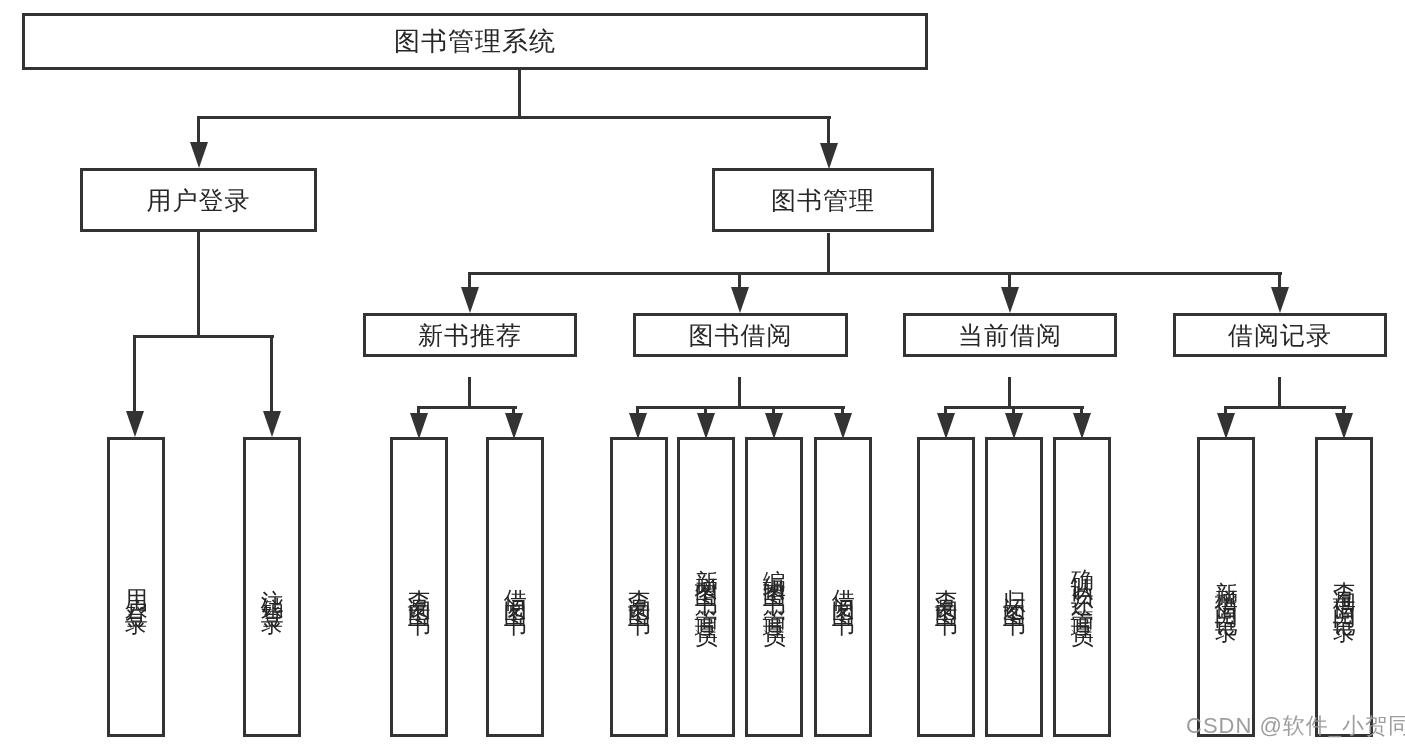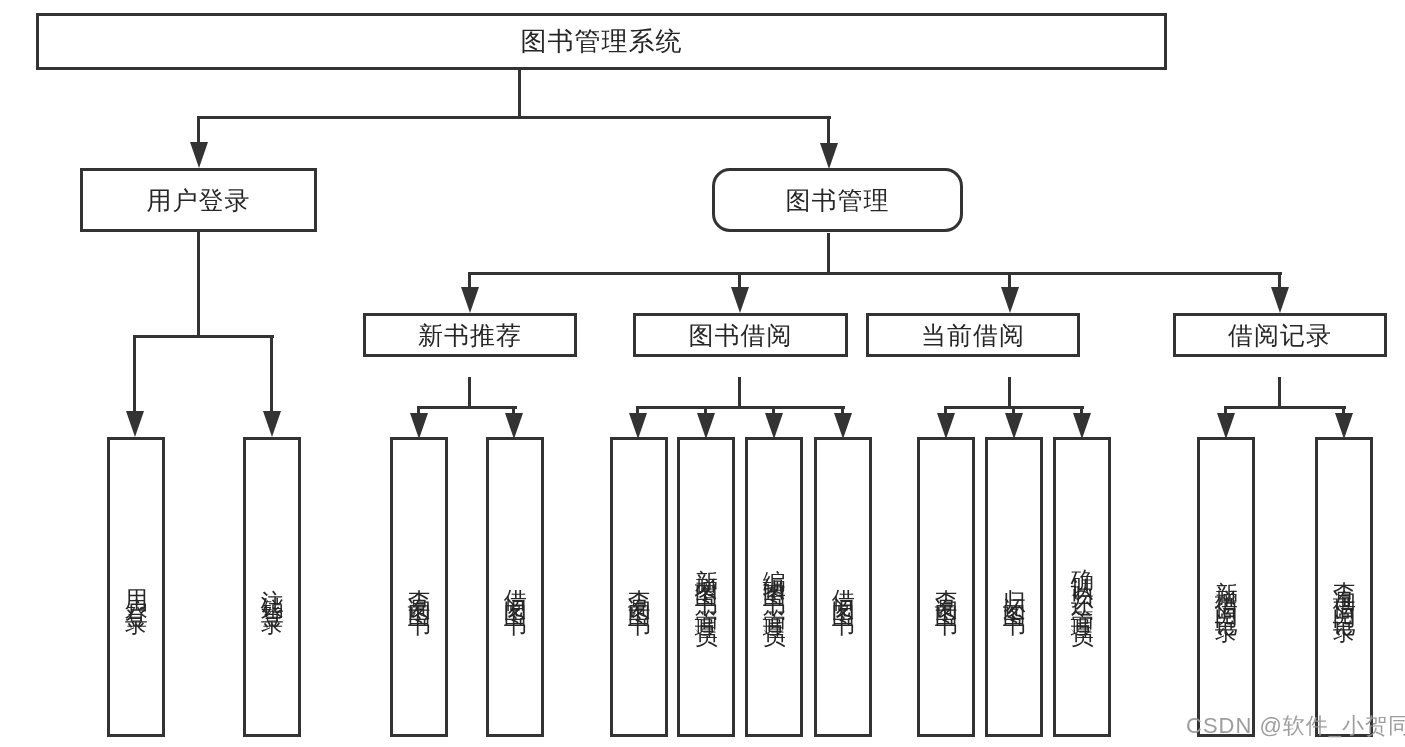--- a/index.html
+++ b/index.html
@@ -5,21 +5,21 @@
   html,body{margin:0;padding:0;background:#ffffff;}
   .stage{
     position:relative;width:1405px;height:747px;background:#ffffff;overflow:hidden;
     font-family:"Liberation Sans",sans-serif;color:#262626;
   }
   .box{
     position:absolute;box-sizing:border-box;border:3px solid #333333;background:#ffffff;
     display:flex;align-items:center;justify-content:center;z-index:2;
   }
   .hlabel{font-size:25px;letter-spacing:1px;white-space:nowrap;}
-  .root{left:36px;top:13px;width:1131px;height:57px;}
+  .root{left:22px;top:13px;width:906px;height:57px;}
   .root .hlabel{font-size:26px;}
   .lvl2{height:64px;top:168px;}
   .lvl3{top:313px;height:44px;width:214px;}
   .leaf{top:437px;height:300px;width:58px;}
   .vtext{
     writing-mode:vertical-rl;text-orientation:mixed;
     font-size:23px;line-height:1.2;letter-spacing:8px;white-space:nowrap;
   }
   .hline{position:absolute;height:3px;background:#333333;z-index:1;}
   .vline{position:absolute;width:3px;background:#333333;z-index:1;}
@@ -38,31 +38,31 @@
 
 <div class="stage">
 
   <div class="box root">
     <span class="hlabel">图书管理系统</span>
   </div>
 
   <div class="box lvl2" style="left:80px;width:237px;">
     <span class="hlabel">用户登录</span>
   </div>
-  <div class="box lvl2" style="left:712px;width:251px;border-radius:18px;">
+  <div class="box lvl2" style="left:712px;width:222px;">
     <span class="hlabel">图书管理</span>
   </div>
 
   <div class="box lvl3" style="left:363px;">
     <span class="hlabel">新书推荐</span>
   </div>
   <div class="box lvl3" style="left:633px;width:215px;">
     <span class="hlabel">图书借阅</span>
   </div>
-  <div class="box lvl3" style="left:866px;font-family:Liberation Serif, serif;">
+  <div class="box lvl3" style="left:903px;font-family:Liberation Serif, serif;">
     <span class="hlabel">当前借阅</span>
   </div>
   <div class="box lvl3" style="left:1173px;">
     <span class="hlabel">借阅记录</span>
   </div>
 
   <div class="box leaf" style="left:107px;">
     <span class="vtext">用户登录</span>
   </div>
   <div class="box leaf" style="left:243px;">

